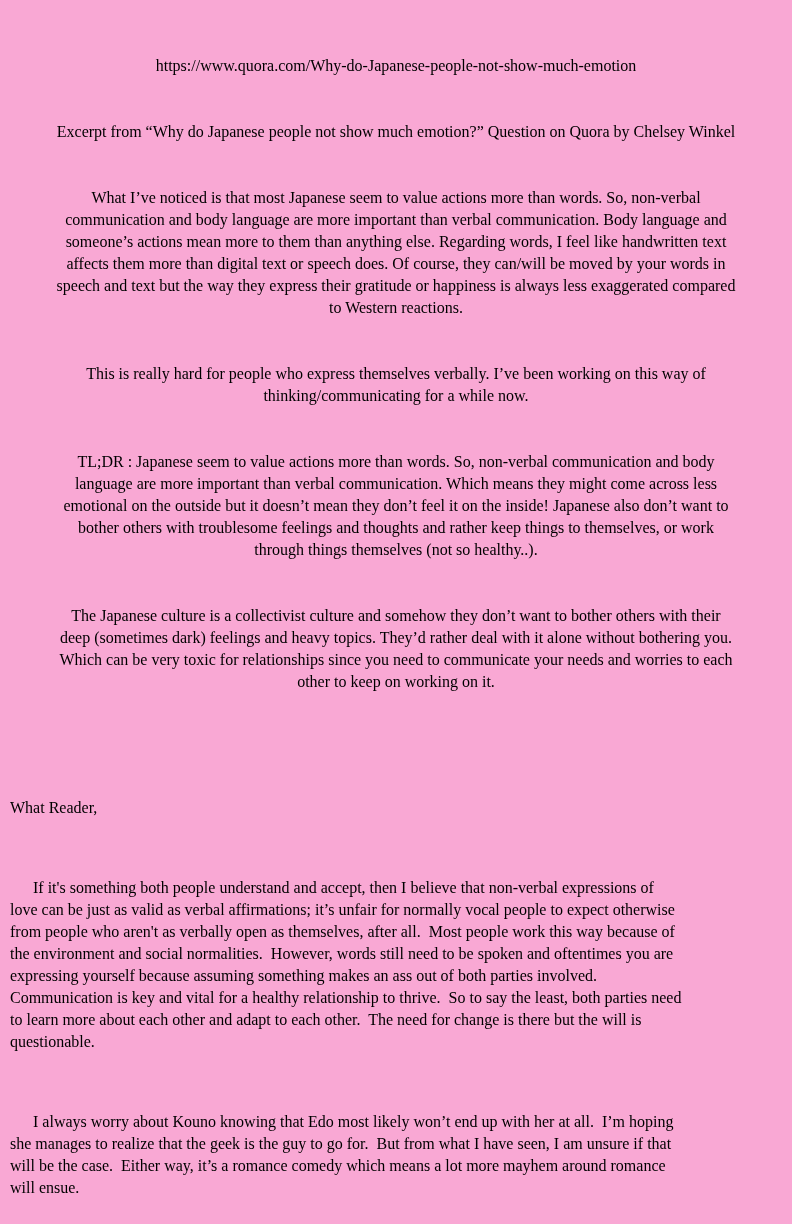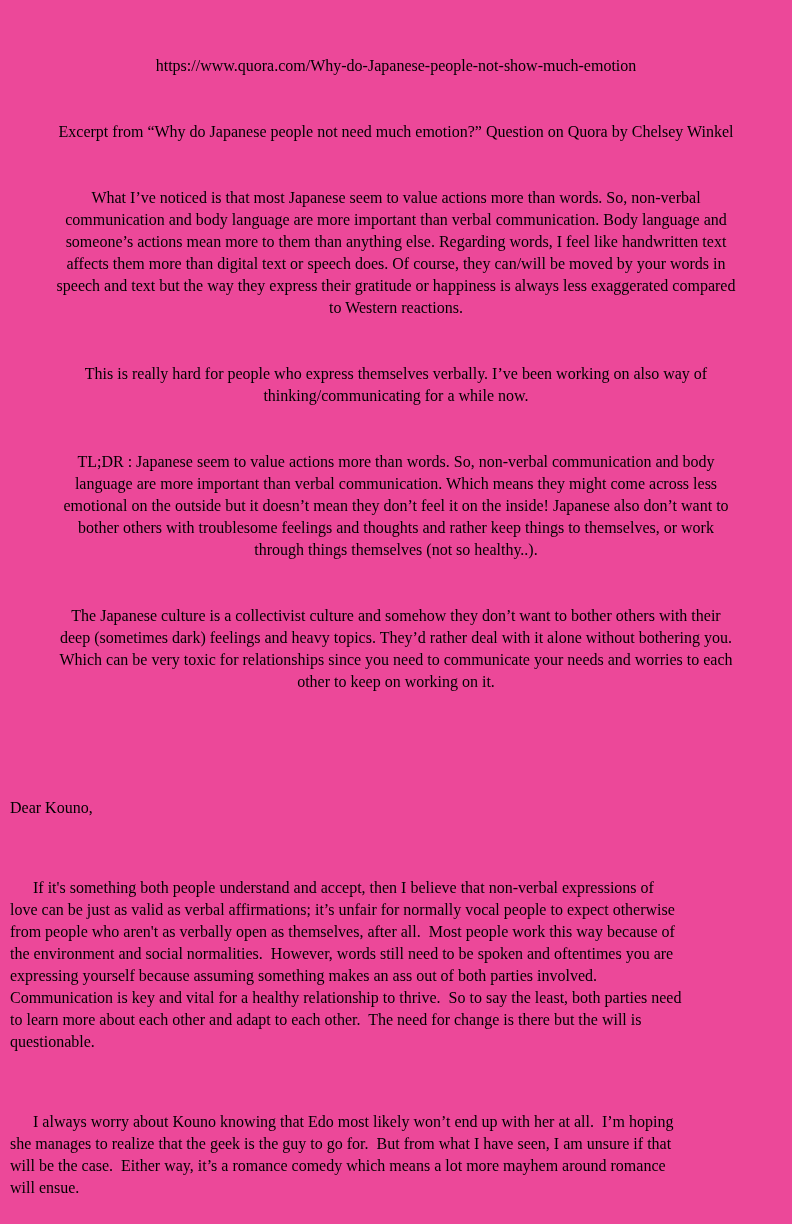--- a/index.html
+++ b/index.html
@@ -1,20 +1,20 @@
 <!DOCTYPE html>
 <html><head>
 <meta charset="utf-8">
 <style>
   html, body { margin: 0; padding: 0; }
   .page {
     width: 792px;
     height: 1224px;
     box-sizing: border-box;
-    background: #ec4899;
+    background: #f9a8d4;
     color: #000000;
     font-family: "Liberation Serif", "DejaVu Serif", serif;
     font-size: 16px;
     line-height: 22px;
     padding: 11px 10px 0 10px;
     overflow: hidden;
   }
   .page * { margin: 0; }
   .quote {
     text-align: center;
@@ -29,42 +29,42 @@
   p.salutation { margin-top: 16px; }
   p.body-para { margin-top: 14px; text-indent: 23px; }
 </style>
 </head>
 <body>
 
 <div class="page">
 
   <div class="quote">
     <div class="qline">https://www.quora.com/Why-do-Japanese-people-not-show-much-emotion</div>
-    <div class="qline">Excerpt from “Why do Japanese people not need much emotion?” Question on Quora by Chelsey Winkel</div>
+    <div class="qline">Excerpt from “Why do Japanese people not show much emotion?” Question on Quora by Chelsey Winkel</div>
     <div class="qpara">What I’ve noticed is that most Japanese seem to value actions more than words. So, non-verbal
 communication and body language are more important than verbal communication. Body language and
 someone’s actions mean more to them than anything else. Regarding words, I feel like handwritten text
 affects them more than digital text or speech does. Of course, they can/will be moved by your words in
 speech and text but the way they express their gratitude or happiness is always less exaggerated compared
 to Western reactions.</div>
-    <div class="qpara">This is really hard for people who express themselves verbally. I’ve been working on also way of
+    <div class="qpara">This is really hard for people who express themselves verbally. I’ve been working on this way of
 thinking/communicating for a while now.</div>
     <div class="qpara">TL;DR : Japanese seem to value actions more than words. So, non-verbal communication and body
 language are more important than verbal communication. Which means they might come across less
 emotional on the outside but it doesn’t mean they don’t feel it on the inside! Japanese also don’t want to
 bother others with troublesome feelings and thoughts and rather keep things to themselves, or work
 through things themselves (not so healthy..).</div>
     <div class="qpara">The Japanese culture is a collectivist culture and somehow they don’t want to bother others with their
 deep (sometimes dark) feelings and heavy topics. They’d rather deal with it alone without bothering you.
 Which can be very toxic for relationships since you need to communicate your needs and worries to each
 other to keep on working on it.</div>
   </div>
 
   <div class="letter">
-    <p class="salutation">Dear Kouno,</p>
+    <p class="salutation">What Reader,</p>
     <p class="body-para">If it's something both people understand and accept, then I believe that non-verbal expressions of
 love can be just as valid as verbal affirmations; it’s unfair for normally vocal people to expect otherwise
 from people who aren't as verbally open as themselves, after all.  Most people work this way because of
 the environment and social normalities.  However, words still need to be spoken and oftentimes you are
 expressing yourself because assuming something makes an ass out of both parties involved.
 Communication is key and vital for a healthy relationship to thrive.  So to say the least, both parties need
 to learn more about each other and adapt to each other.  The need for change is there but the will is
 questionable.</p>
     <p class="body-para">I always worry about Kouno knowing that Edo most likely won’t end up with her at all.  I’m hoping
 she manages to realize that the geek is the guy to go for.  But from what I have seen, I am unsure if that

